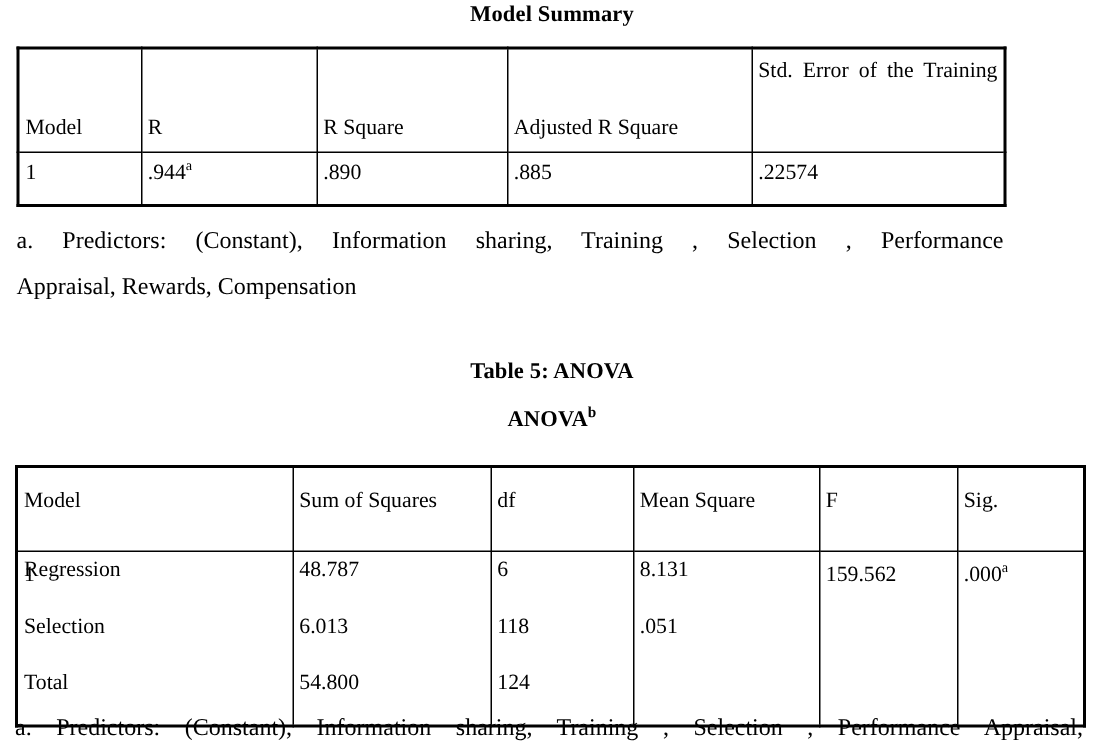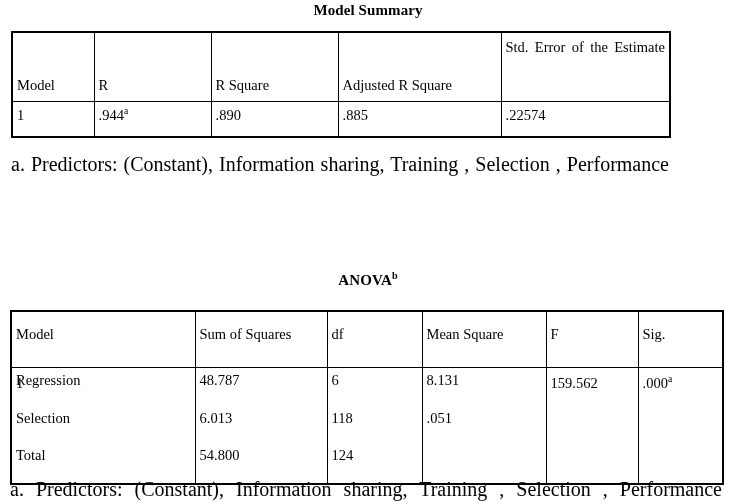--- a/index.html
+++ b/index.html
@@ -163,21 +163,21 @@
     position: absolute;
     left: 0;
     top: 0;
   }
   #anova-table .model-terms {
   }
 
   
   .footnote {
     position: absolute;
-    font-size: 20px;
+    font-size: 16px;
     line-height: 1.95;
     text-align: justify;
     text-align-last: left;
   }
   .footnote .fline {
     display: block;
   }
   .footnote .jline {
     display: block;
     text-align: justify;
@@ -230,39 +230,41 @@
         </td>
         <td>
           <span class="hcell">
               <span class="hlabel-bottom">Adjusted R Square</span>
             </span>
         </td>
         <td>
           <span class="hcell">
               <span class="hlabel-wrap">
             <span class="l1">Std. Error of the</span>
-            <span class="l2">Estimate</span>
+            <span class="l2">Training</span>
           </span>
             </span>
         </td>
       </tr>
       <tr class="data-row">
         <td>1</td>
         <td><span>.944</span><sup>a</sup></td>
         <td>.890</td>
         <td>.885</td>
         <td>.22574</td>
       </tr>
     </tbody>
   </table>
 
   <div class="footnote" id="model-summary-note">
     <span class="jline">a. Predictors: (Constant), Information sharing, Training , Selection , Performance</span>
+    <span class="fline">Appraisal, Rewards, Compensation</span>
   </div>
 
+  <div class="caption" id="anova-table-caption">Table 5: ANOVA</div>
 
   <div class="caption" id="anova-subtitle"><span>ANOVA</span><sup>b</sup></div>
 
   <table class="spss" id="anova-table">
     <colgroup>
       <col class="c-model">
         <col class="c-ss">
         <col class="c-df">
       <col class="c-ms">
         <col class="c-f">

